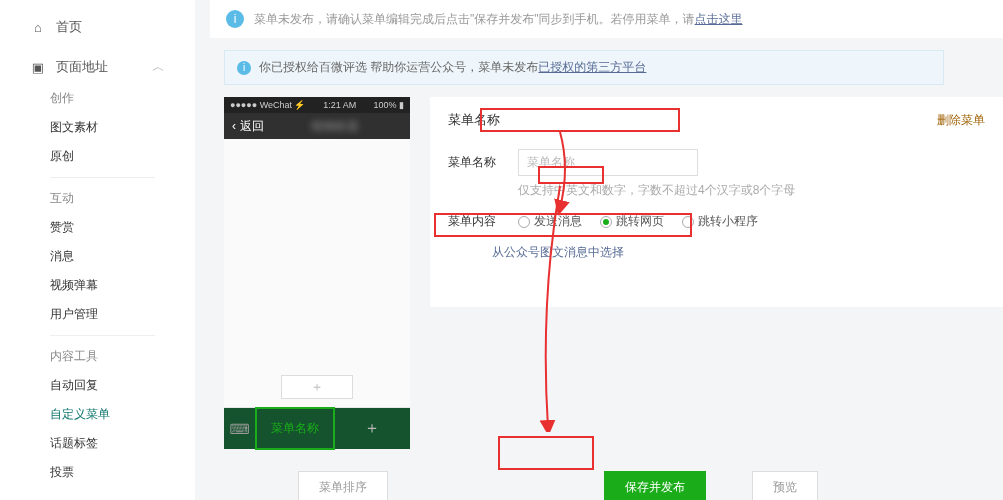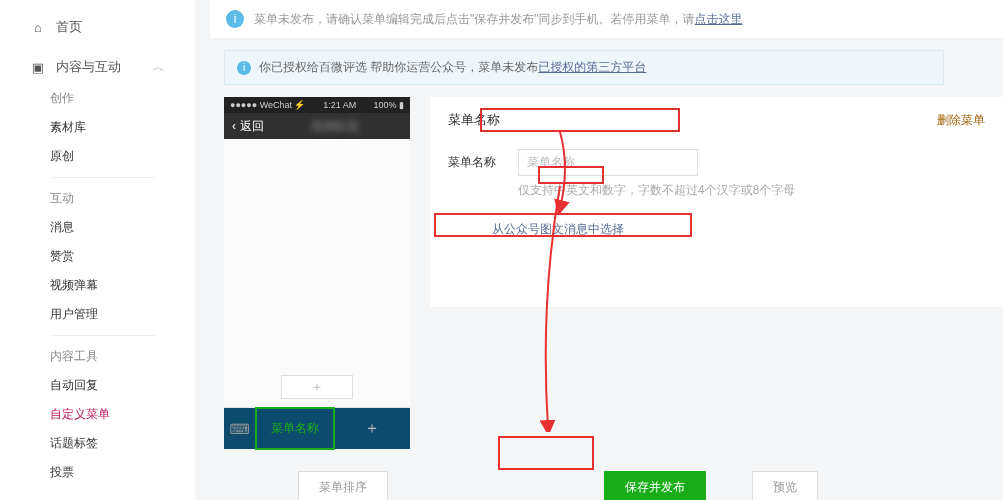--- a/index.html
+++ b/index.html
@@ -4,35 +4,35 @@
 <style>
 * { margin: 0; padding: 0; box-sizing: border-box; font-family: "Microsoft YaHei", -apple-system, sans-serif; }
 body { background: #f4f5f7; font-size: 13px; color: #333; position: relative; overflow: hidden; width: 1003px; height: 500px; }
 
 .sidebar { position: absolute; left: 0; top: 0; width: 195px; height: 500px; background: #fff; padding: 10px 0; }
 .nav-section { padding: 8px 30px; display: flex; align-items: center; gap: 10px; cursor: pointer; color: #555; }
 .nav-section .icon { width: 16px; height: 16px; display: inline-flex; align-items: center; justify-content: center; }
 .nav-section .chev { margin-left: auto; color: #aaa; }
 .nav-sub { padding: 6px 0 6px 50px; color: #888; font-size: 12px; }
 .nav-item { padding: 6px 0 6px 50px; color: #333; font-size: 12px; cursor: pointer; }
-.nav-item.active { color: #be185d; }
+.nav-item.active { color: #0f766e; }
 .divider { height: 1px; background: #eee; margin: 6px 40px 6px 50px; }
 
 .main { position: absolute; left: 210px; top: 0; width: 793px; height: 500px; }
 
 .notice-bar { background: #fff; padding: 10px 16px; display: flex; align-items: center; gap: 10px; color: #999; font-size: 12px; }
 .notice-bar .info-icon { width: 18px; height: 18px; border-radius: 50%; background: #5bbbe7; color: #fff; display: inline-flex; align-items: center; justify-content: center; font-size: 12px; flex-shrink: 0; }
 .notice-link { color: #576b95; cursor: pointer; text-decoration: underline; }
 
 .auth-bar { background: #eff6fb; border: 1px solid #d8e9f4; padding: 8px 12px; display: flex; align-items: center; gap: 8px; margin: 12px 0 12px 14px; width: 720px; font-size: 12px; color: #666; }
 .auth-bar .info-icon { width: 14px; height: 14px; border-radius: 50%; background: #5bbbe7; color: #fff; display: inline-flex; align-items: center; justify-content: center; font-size: 10px; }
 
 .editor-row { display: flex; gap: 20px; margin-left: 14px; }
 
-.phone-preview { width: 186px; background: #0c4a6e; }
+.phone-preview { width: 186px; background: #14532d; }
 .phone-statusbar { height: 16px; background: #222; color: #ccc; display: flex; align-items: center; justify-content: space-between; font-size: 9px; padding: 0 6px; }
 .phone-header { height: 26px; background: #303030; color: #fff; display: flex; align-items: center; padding: 0 8px; font-size: 12px; gap: 4px; }
 .phone-body { height: 268px; background: #fafafa; position: relative; }
 .phone-plus { position: absolute; bottom: 8px; left: 50%; transform: translateX(-50%); width: 72px; height: 24px; border: 1px solid #ddd; display: flex; align-items: center; justify-content: center; color: #bbb; background: #fff; cursor: pointer; }
 .phone-menu-bar { height: 42px; border-top: 1px solid #e7e7e7; display: flex; }
 .kb-icon { width: 32px; display: flex; align-items: center; justify-content: center; border-right: 1px solid #e7e7e7; color: #999; font-size: 14px; }
 .menu-slot { flex: 1; display: flex; align-items: center; justify-content: center; font-size: 12px; }
 .menu-slot.active { border: 2px solid #1aad19; color: #1aad19; margin: -1px; }
 .menu-slot.add { color: #bbb; font-size: 16px; cursor: pointer; }
 
@@ -67,30 +67,30 @@
 </head>
 <body>
 
 <div class="sidebar">
   <div class="nav-section">
     <span class="icon">⌂</span>
     <span>首页</span>
   </div>
   <div class="nav-section" style="margin-top:6px;">
     <span class="icon">▣</span>
-    <span>内容与互动</span>
+    <span>页面地址</span>
     <span class="chev">︿</span>
   </div>
   <div class="nav-sub">创作</div>
-  <div class="nav-item">素材库</div>
+  <div class="nav-item">图文素材</div>
   <div class="nav-item">原创</div>
   <div class="divider"></div>
   <div class="nav-sub">互动</div>
+  <div class="nav-item">赞赏</div>
   <div class="nav-item">消息</div>
-  <div class="nav-item">赞赏</div>
   <div class="nav-item">视频弹幕</div>
   <div class="nav-item">用户管理</div>
   <div class="divider"></div>
   <div class="nav-sub">内容工具</div>
   <div class="nav-item">自动回复</div>
   <div class="nav-item active">自定义菜单</div>
   <div class="nav-item">话题标签</div>
   <div class="nav-item">投票</div>
 
 </div>
@@ -136,20 +136,37 @@
     <div class="form-panel">
       <div class="panel-head">
         <span class="title">菜单名称</span>
         <span class="delete">删除菜单</span>
       </div>
       <div class="form-row">
         <span class="form-label">菜单名称</span>
         <div class="text-input">菜单名称</div>
       </div>
       <div class="hint">仅支持中英文和数字，字数不超过4个汉字或8个字母</div>
+      <div class="form-row">
+        <span class="form-label">菜单内容</span>
+        <div class="radios">
+          <label class="radio">
+              <span class="dot"></span>
+              <span>发送消息</span>
+            </label>
+          <label class="radio sel">
+              <span class="dot"></span>
+              <span>跳转网页</span>
+            </label>
+          <label class="radio">
+              <span class="dot"></span>
+              <span>跳转小程序</span>
+            </label>
+        </div>
+      </div>
       <span class="select-link">从公众号图文消息中选择</span>
     </div>
   </div>
 
   <div class="footer-btns">
     <button class="btn sort-btn">菜单排序</button>
     <button class="btn primary primary-wrap">保存并发布</button>
     <button class="btn preview-btn">预览</button>
   </div>
 </div>

